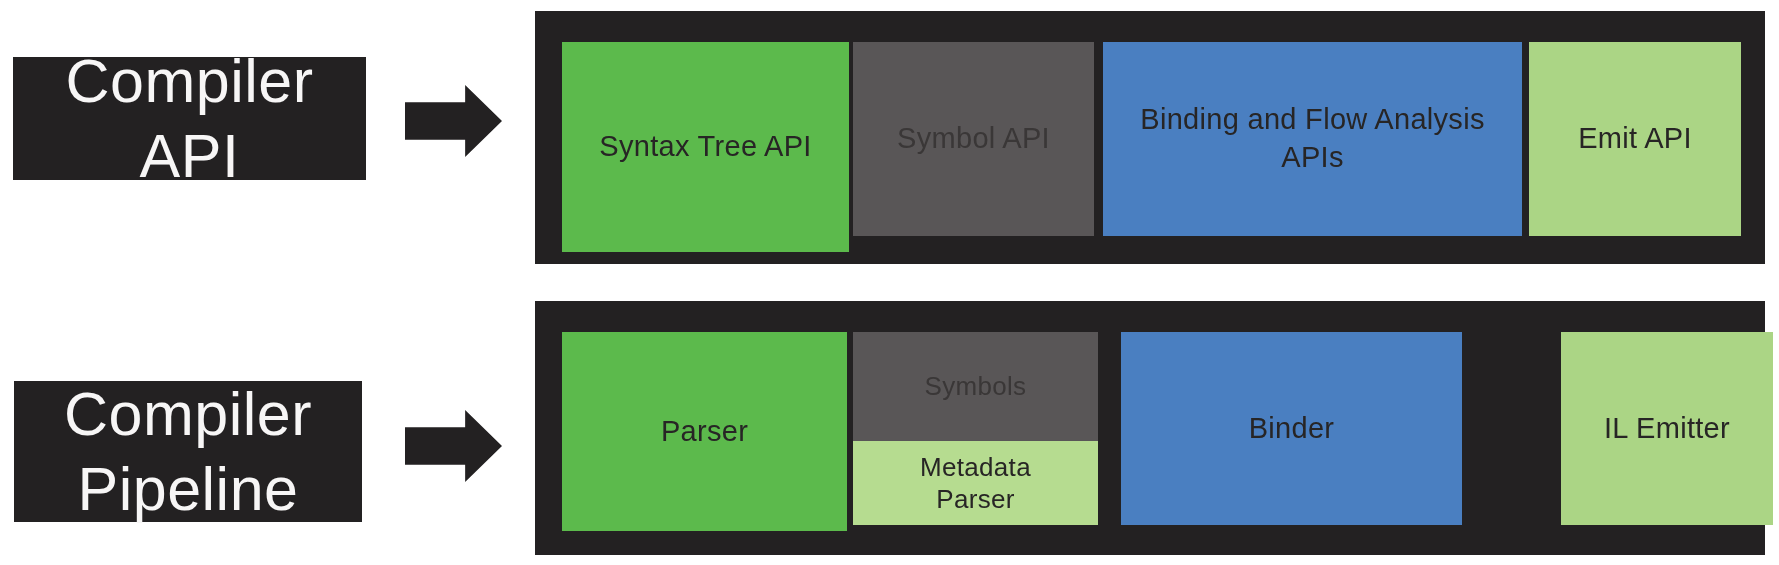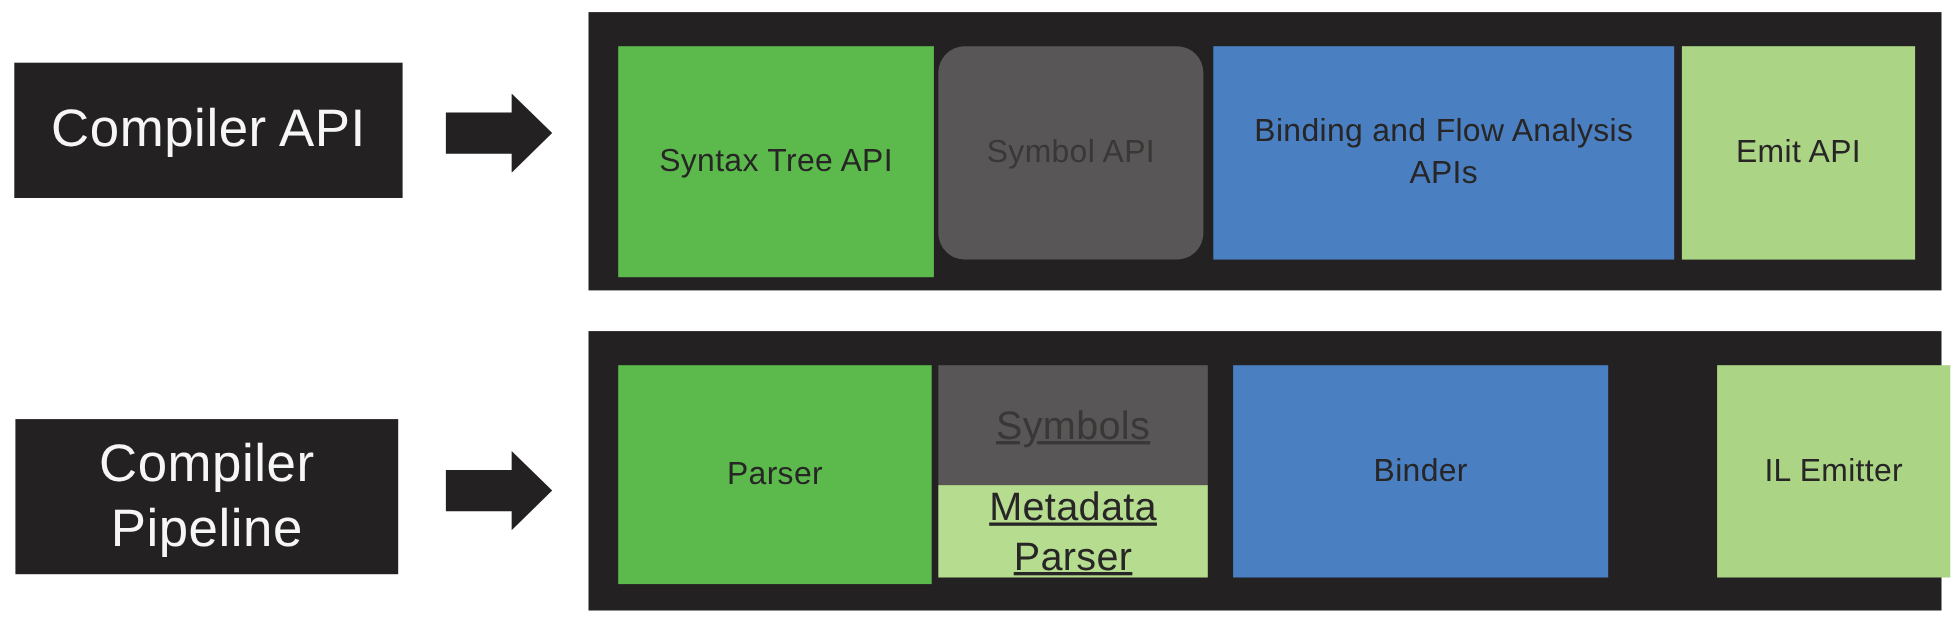--- a/index.html
+++ b/index.html
@@ -11,21 +11,21 @@
     font-family: "Liberation Sans", "DejaVu Sans", sans-serif;
     overflow: hidden;
   }
   .label-box {
     position: absolute;
     display: flex;
     align-items: center;
     justify-content: center;
     text-align: center;
     color: #f7f6f6;
-    font-size: 48px;
+    font-size: 61px;
     font-weight: 300;
     line-height: 1.22;
     letter-spacing: 0.5px;
   }
   .arrow {
     position: absolute;
     width: 97px;
     height: 72px;
     clip-path: polygon(0% 24%, 62% 24%, 62% 0%, 100% 50%, 62% 100%, 62% 76%, 0% 76%);
   }
@@ -51,35 +51,34 @@
     position: absolute;
     top: 31px;
     display: flex;
     flex-direction: column;
   }
   .stack-cell {
     display: flex;
     align-items: center;
     justify-content: center;
     text-align: center;
-    font-size: 36px;
+    font-size: 26px;
     font-weight: 300;
     line-height: 1.25;
     color: #272525;
     letter-spacing: 0.3px;
-    text-decoration: underline;
   }
   .stack-cell.on-gray { color: #3a3737; }
 
   
   #label-compiler-api   { left: 13px;  top: 57px;  width: 353px; height: 123px; }
   #arrow-row1           { left: 405px; top: 85px; }
   #container-api        { left: 535px; top: 11px;  height: 253px; }
   #box-syntax-tree-api  { left: 27px;  width: 287px; height: 210px; }
-  #box-symbol-api       { left: 318px; width: 241px; height: 194px; border-radius: 24px; }
+  #box-symbol-api       { left: 318px; width: 241px; height: 194px; }
   #box-binding-apis     { left: 568px; width: 419px; height: 194px; padding: 0 6px; box-sizing: border-box; }
   #box-emit-api         { left: 994px; width: 212px; height: 194px; }
 
   
   #label-compiler-pipeline { left: 14px;  top: 381px; width: 348px; height: 141px; }
   #arrow-row2              { left: 405px; top: 410px; }
   #container-pipeline      { left: 535px; top: 301px; height: 254px; }
   #box-parser              { left: 27px;  width: 285px; height: 199px; }
   #stack-symbols-metadata  { left: 318px; width: 245px; height: 193px; }
   #cell-symbols            { height: 109px; }

